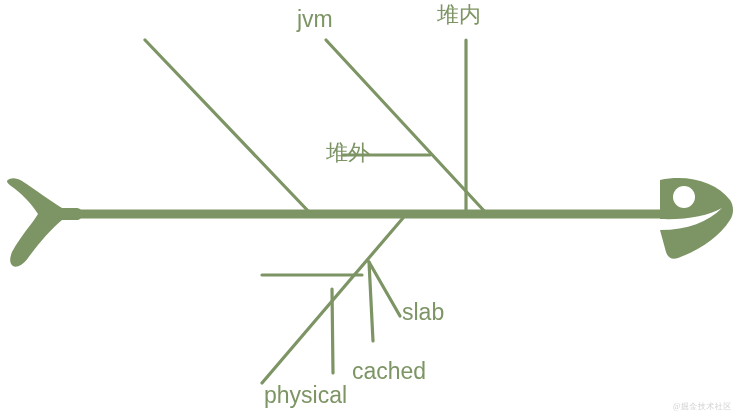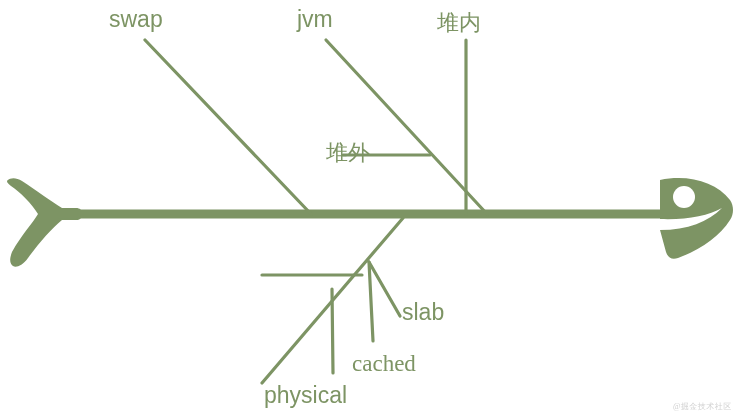--- a/index.html
+++ b/index.html
@@ -95,31 +95,30 @@
 
     <line x1="262" y1="275" x2="362" y2="275" stroke="#7d9464" stroke-width="3.2" stroke-linecap="round"></line>
 
     <line x1="332" y1="289" x2="333" y2="373" stroke="#7d9464" stroke-width="3.2" stroke-linecap="round"></line>
 
     <line x1="369" y1="262" x2="373" y2="341" stroke="#7d9464" stroke-width="3.2" stroke-linecap="round"></line>
 
     <line x1="369" y1="262" x2="400" y2="316" stroke="#7d9464" stroke-width="3.2" stroke-linecap="round"></line>
   </svg>
 
-  <div class="label" style="left:109px; top:8px;">swap</div>
 
   <div class="label" style="left:297px; top:8px;">jvm</div>
 
-  <div class="label cjk" style="left:437px; top:12px;text-align:center;">堆内</div>
+  <div class="label cjk" style="left:437px; top:4px;text-align:center;">堆内</div>
 
   <div class="label cjk" style="left:298px; top:142px;margin-left:28px;">堆外</div>
 
   <div class="label" style="left:216px; top:384px;margin-left:48px;">physical</div>
 
 
 
-  <div class="label" style="left:352px; top:352px;font-family:Liberation Serif, serif;">cached</div>
+  <div class="label" style="left:352px; top:360px;">cached</div>
 
   <div class="label" style="left:402px; top:301px;text-align:center;">slab</div>
 
   <div class="watermark" style="left:673px; top:401px;">@掘金技术社区</div>
 
 </div>
 
 </body></html>

